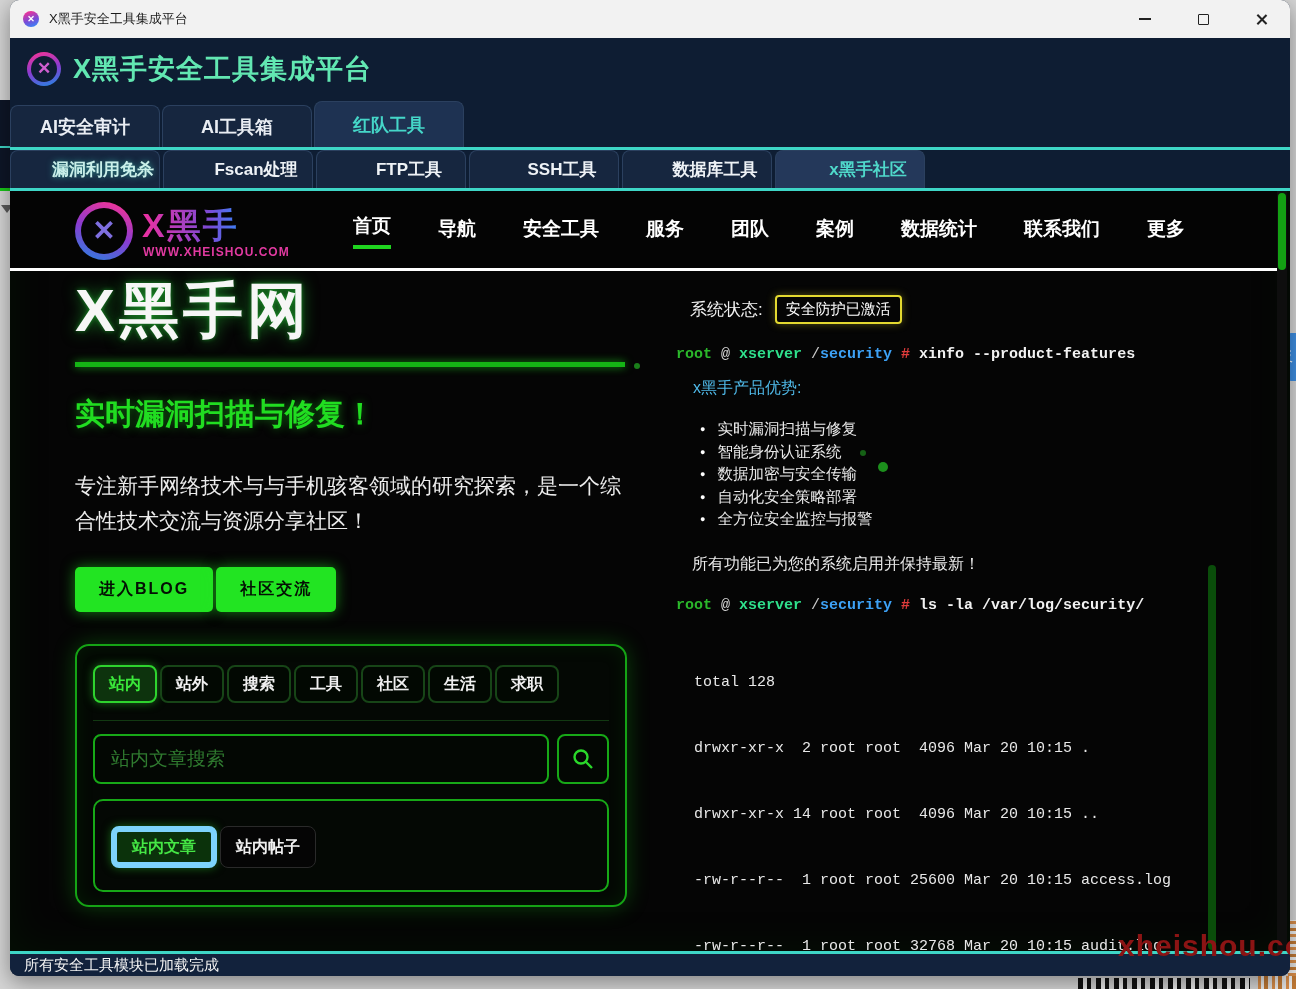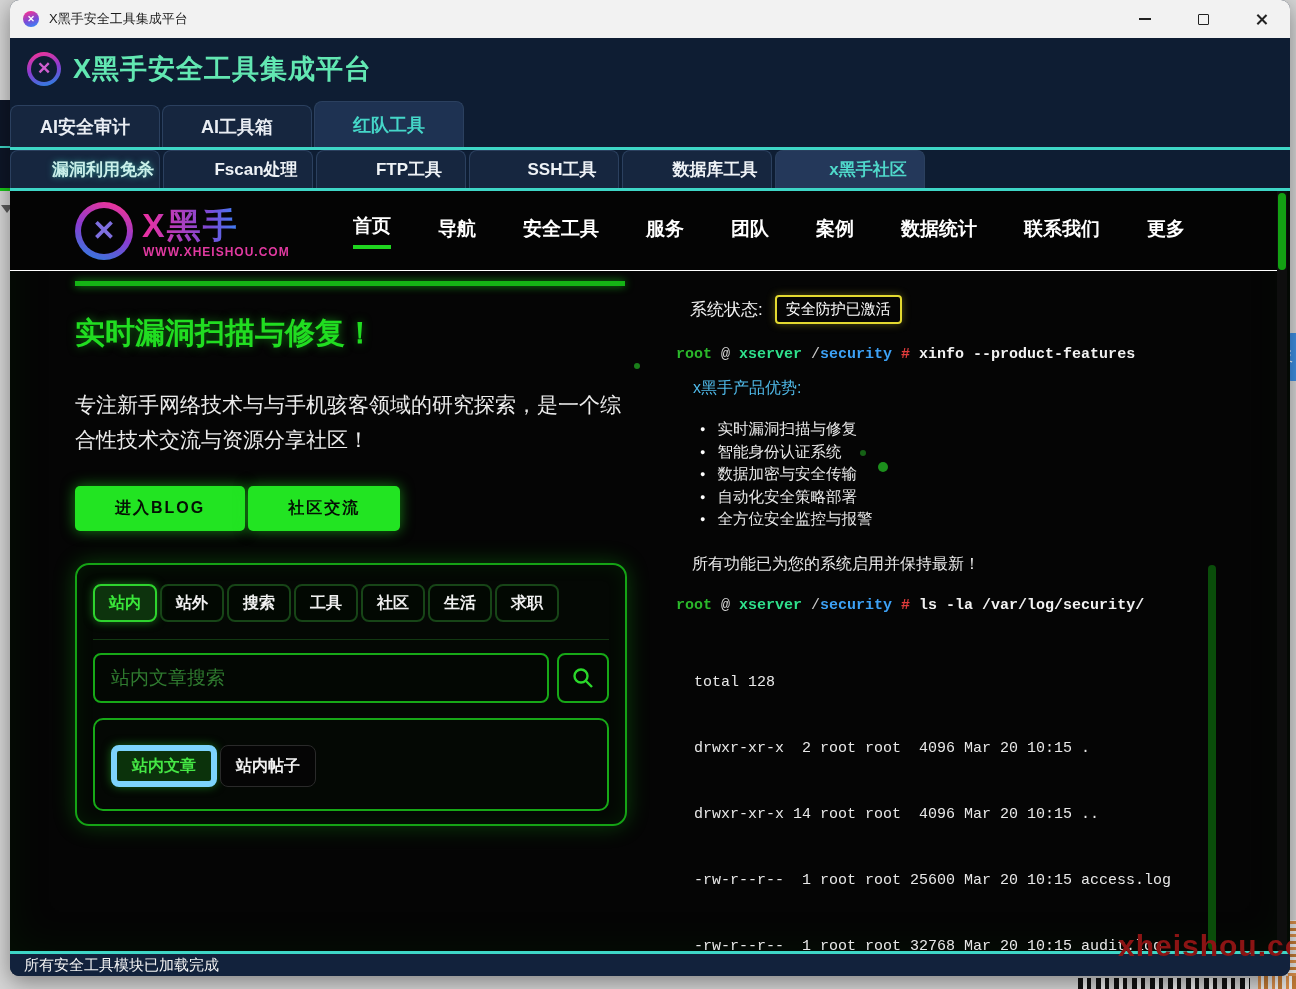--- a/index.html
+++ b/index.html
@@ -61,21 +61,21 @@
   .tabrow1 .ttab.active { background:#1e3252; color:#45d6c8; height:46px; line-height:46px; }
   .tabrow2 .ttab { height:38px; line-height:38px; font-size:17px; color:#eef2f6; margin-right:3px;padding-left:36px; }
   .tabrow2 .ttab.teal-text { color:#c9efe9; text-shadow:0 0 6px rgba(62,214,198,.6); }
   .tabrow2 .ttab.active { background:#24385a; color:#4fd8ca; }
 
   
   .webview { position:absolute; left:0; top:191px; width:1280px; height:760px; background:#050505;
     overflow:hidden; box-shadow:inset 0 0 40px rgba(0,70,0,.18); }
 
   .page-header { position:absolute; left:0; top:0; width:1267px; height:80px; background:#040404;
-    border-bottom:1px solid #ffffff; }
+    border-bottom:3px solid #ffffff; }
   .site-logo { position:absolute; left:65px; top:11px; width:58px; height:58px; border-radius:50%;
     background:linear-gradient(200deg,#e6359d 12%,#8b3bd0 52%,#2f7de0 95%); }
   .site-logo::before { content:""; position:absolute; inset:6px; border-radius:50%; background:#040404; }
   .site-logo::after { content:"✕"; position:absolute; inset:0; text-align:center; line-height:58px;
     font-size:28px; font-weight:bold; color:#7f6fe0; }
   .brand-name { position:absolute; left:132px; top:12px; font-size:34px; font-weight:900;
     background:linear-gradient(90deg,#ee2fa0,#7a4bd6 70%,#3b82f6); -webkit-background-clip:text;
     background-clip:text; color:transparent; letter-spacing:2px; }
   .brand-domain { position:absolute; left:133px; top:54px; font-size:12px; font-weight:bold;
     color:#e03aa0; letter-spacing:1px; }
@@ -86,21 +86,21 @@
   
   .hero { position:absolute; left:65px; top:80px; width:552px; }
   .hero-title { font-size:60px; font-weight:900; color:#f6f6f6; letter-spacing:4px;
     text-shadow:0 0 16px rgba(40,220,60,.55), 0 0 4px rgba(40,220,60,.5); }
   .hero-underline { margin-top:10px; width:550px; height:5px; background:#15b515;
     box-shadow:0 0 8px rgba(30,220,30,.7); }
   .hero-slogan { margin-top:27px; font-size:30px; font-weight:bold; color:#21dd21;
     text-shadow:0 0 10px rgba(33,221,33,.5); }
   .hero-desc { margin-top:33px; font-size:21px; color:#ececec; line-height:35px; width:548px; }
   .hero-btns { margin-top:29px; display:flex; gap:3px; }
-  .hero-btn { height:45px; padding:0 40px; background:#22e422; border:none; border-radius:5px;
+  .hero-btn { height:45px; padding:0 24px; background:#22e422; border:none; border-radius:5px;
     color:#041004; font-size:16px; font-weight:bold; letter-spacing:2px; cursor:pointer;
     box-shadow:0 0 14px rgba(34,228,34,.55); }
 
   .search-panel { margin-top:32px; width:552px; height:263px; border:2px solid #15a315; border-radius:14px;
     background:rgba(2,14,2,.35); box-shadow:0 0 22px rgba(20,200,20,.3), inset 0 0 18px rgba(20,160,20,.12);
     padding:19px 16px; }
   .sp-tabs { display:flex; gap:3px; }
   .sp-tab { height:38px; padding:0 14px; background:rgba(0,10,0,.4); border:2px solid #174517;
     border-radius:8px; color:#f0f0f0; font-size:16px; font-weight:bold; cursor:pointer; }
   .sp-tab.active { border-color:#2ed32e; background:#0d330d; color:#3ae83a;
@@ -223,20 +223,21 @@
         <div class="nav-item">服务</div>
         <div class="nav-item">团队</div>
         <div class="nav-item">案例</div>
         <div class="nav-item">数据统计</div>
         <div class="nav-item">联系我们</div>
         <div class="nav-item">更多</div>
       </div>
     </div>
 
     <div class="hero">
+      <div class="hero-title">X黑手网</div>
       <div class="hero-underline"></div>
       <div class="hero-slogan">实时漏洞扫描与修复！</div>
       <div class="hero-desc">专注新手网络技术与与手机骇客领域的研究探索，是一个综合性技术交流与资源分享社区！</div>
       <div class="hero-btns">
         <button class="hero-btn">进入BLOG</button>
         <button class="hero-btn">社区交流</button>
       </div>
 
       <div class="search-panel">
         <div class="sp-tabs">

